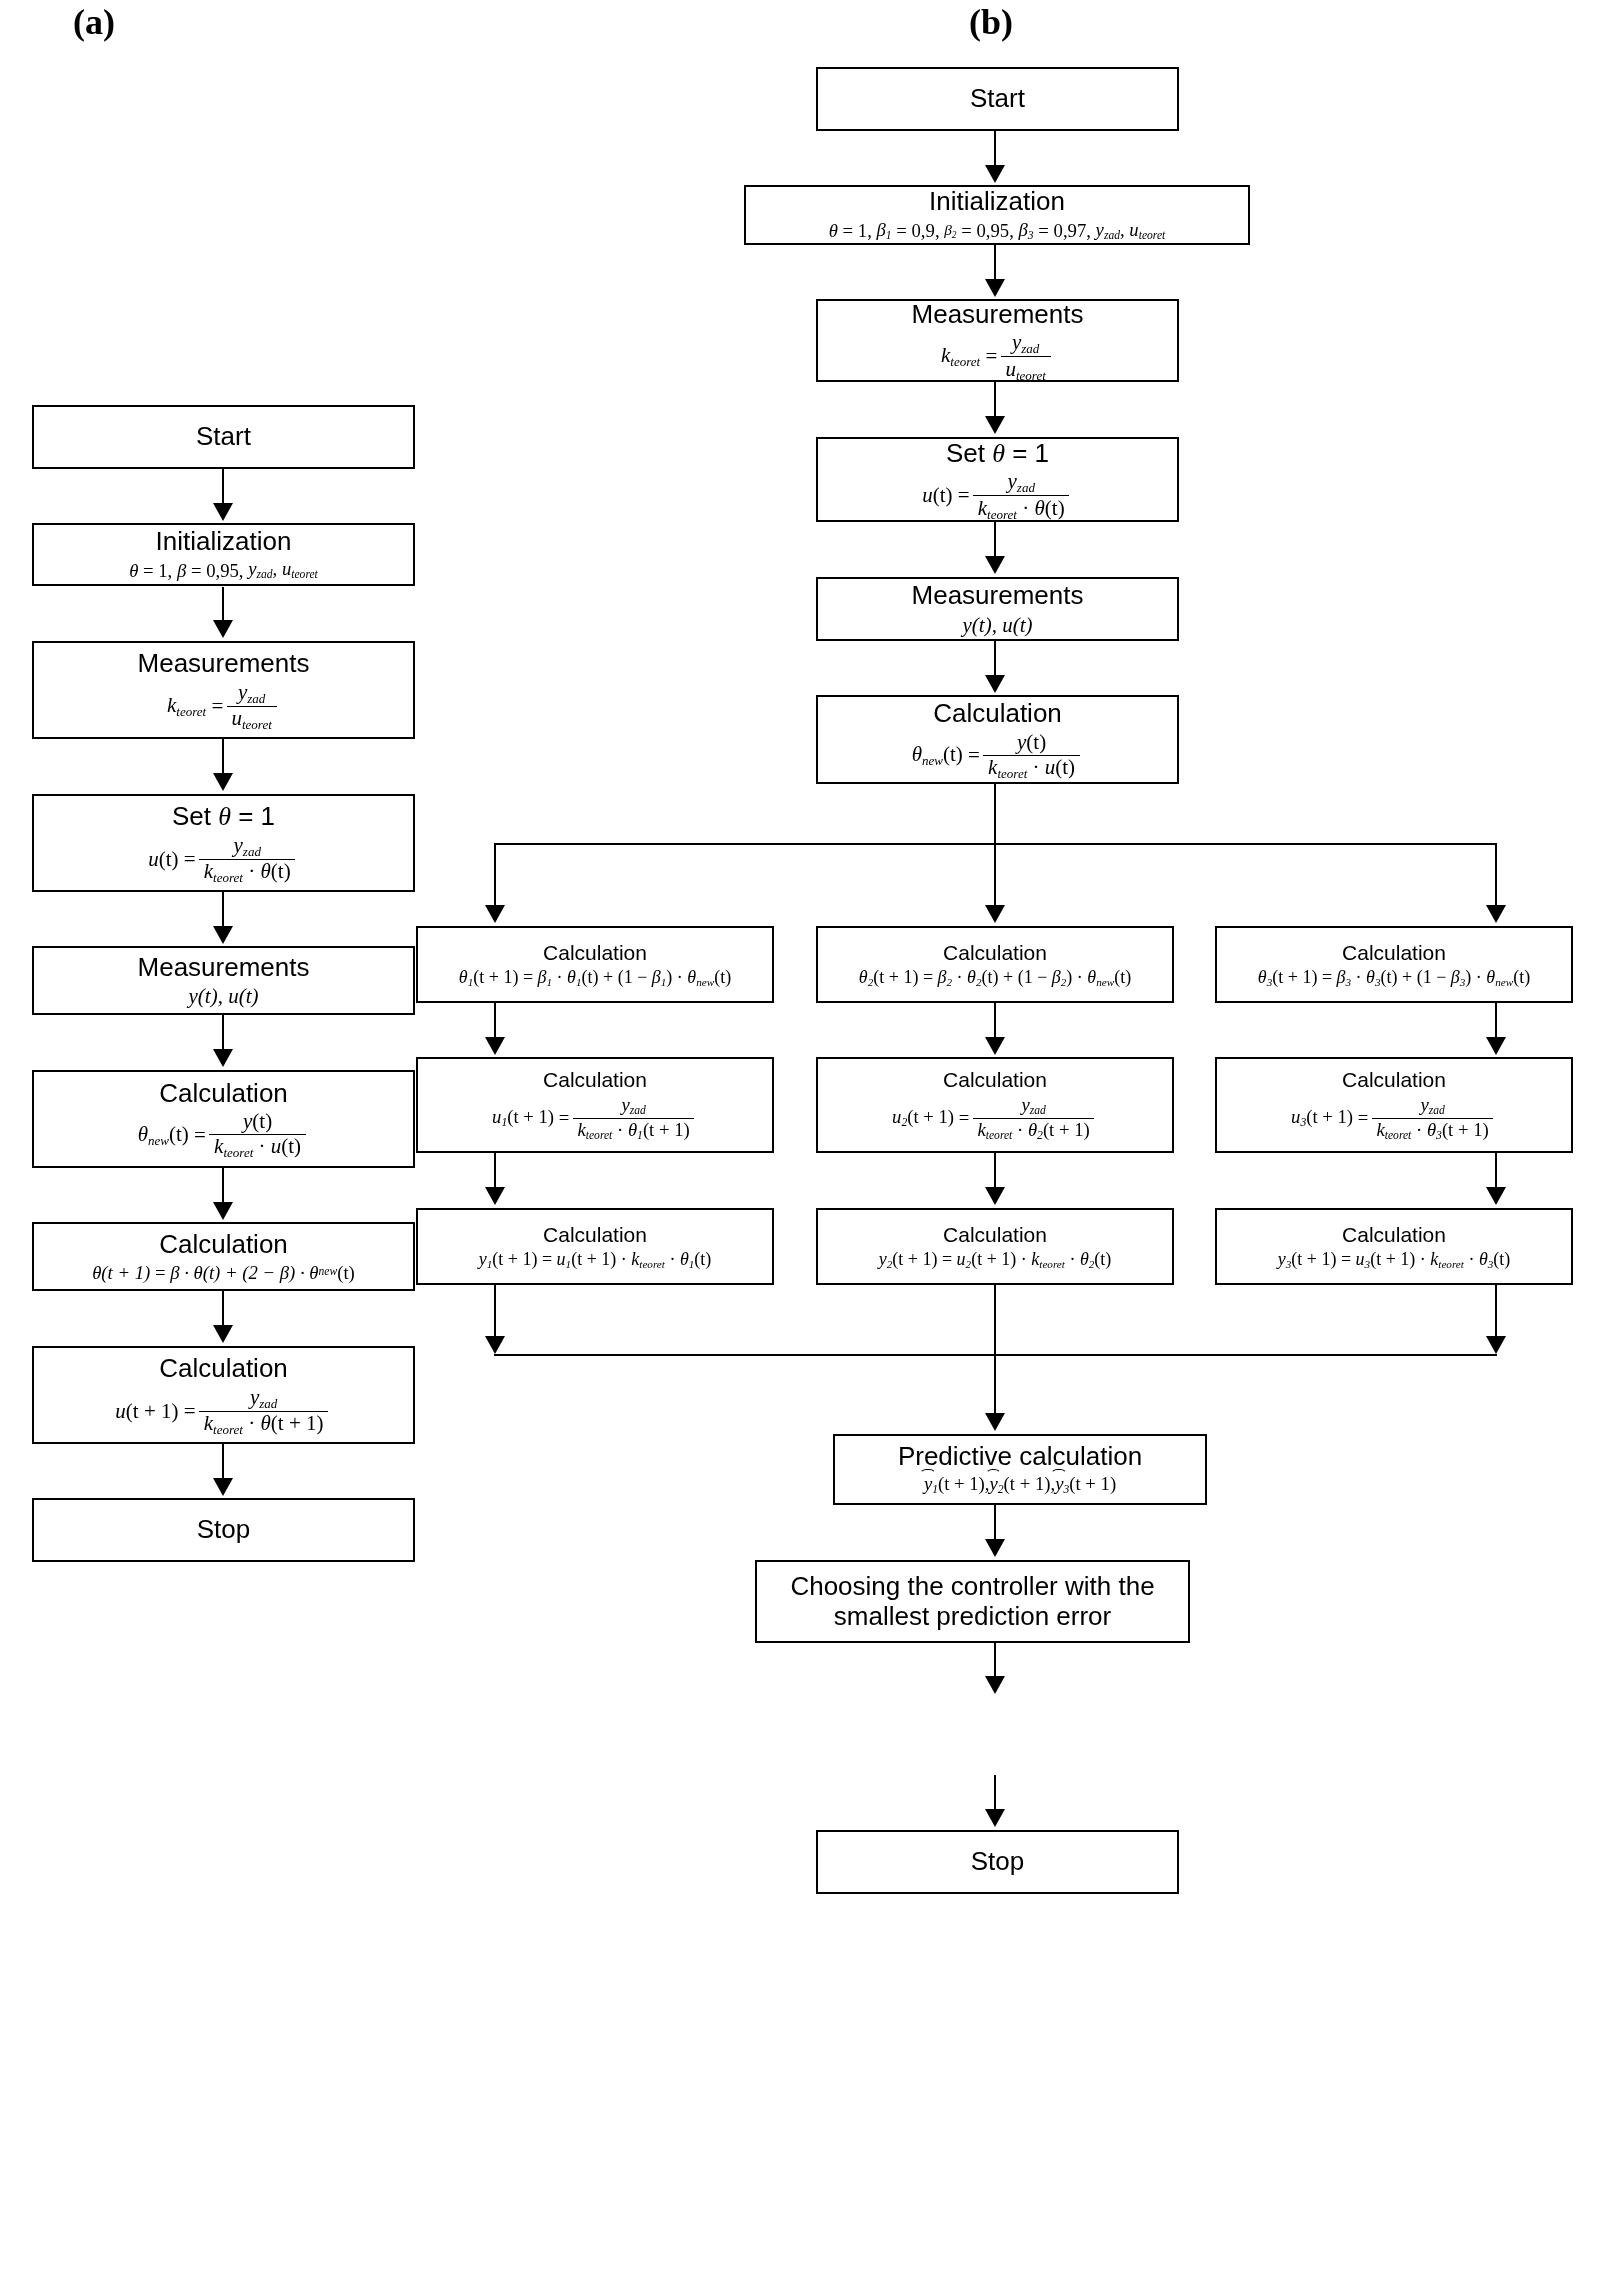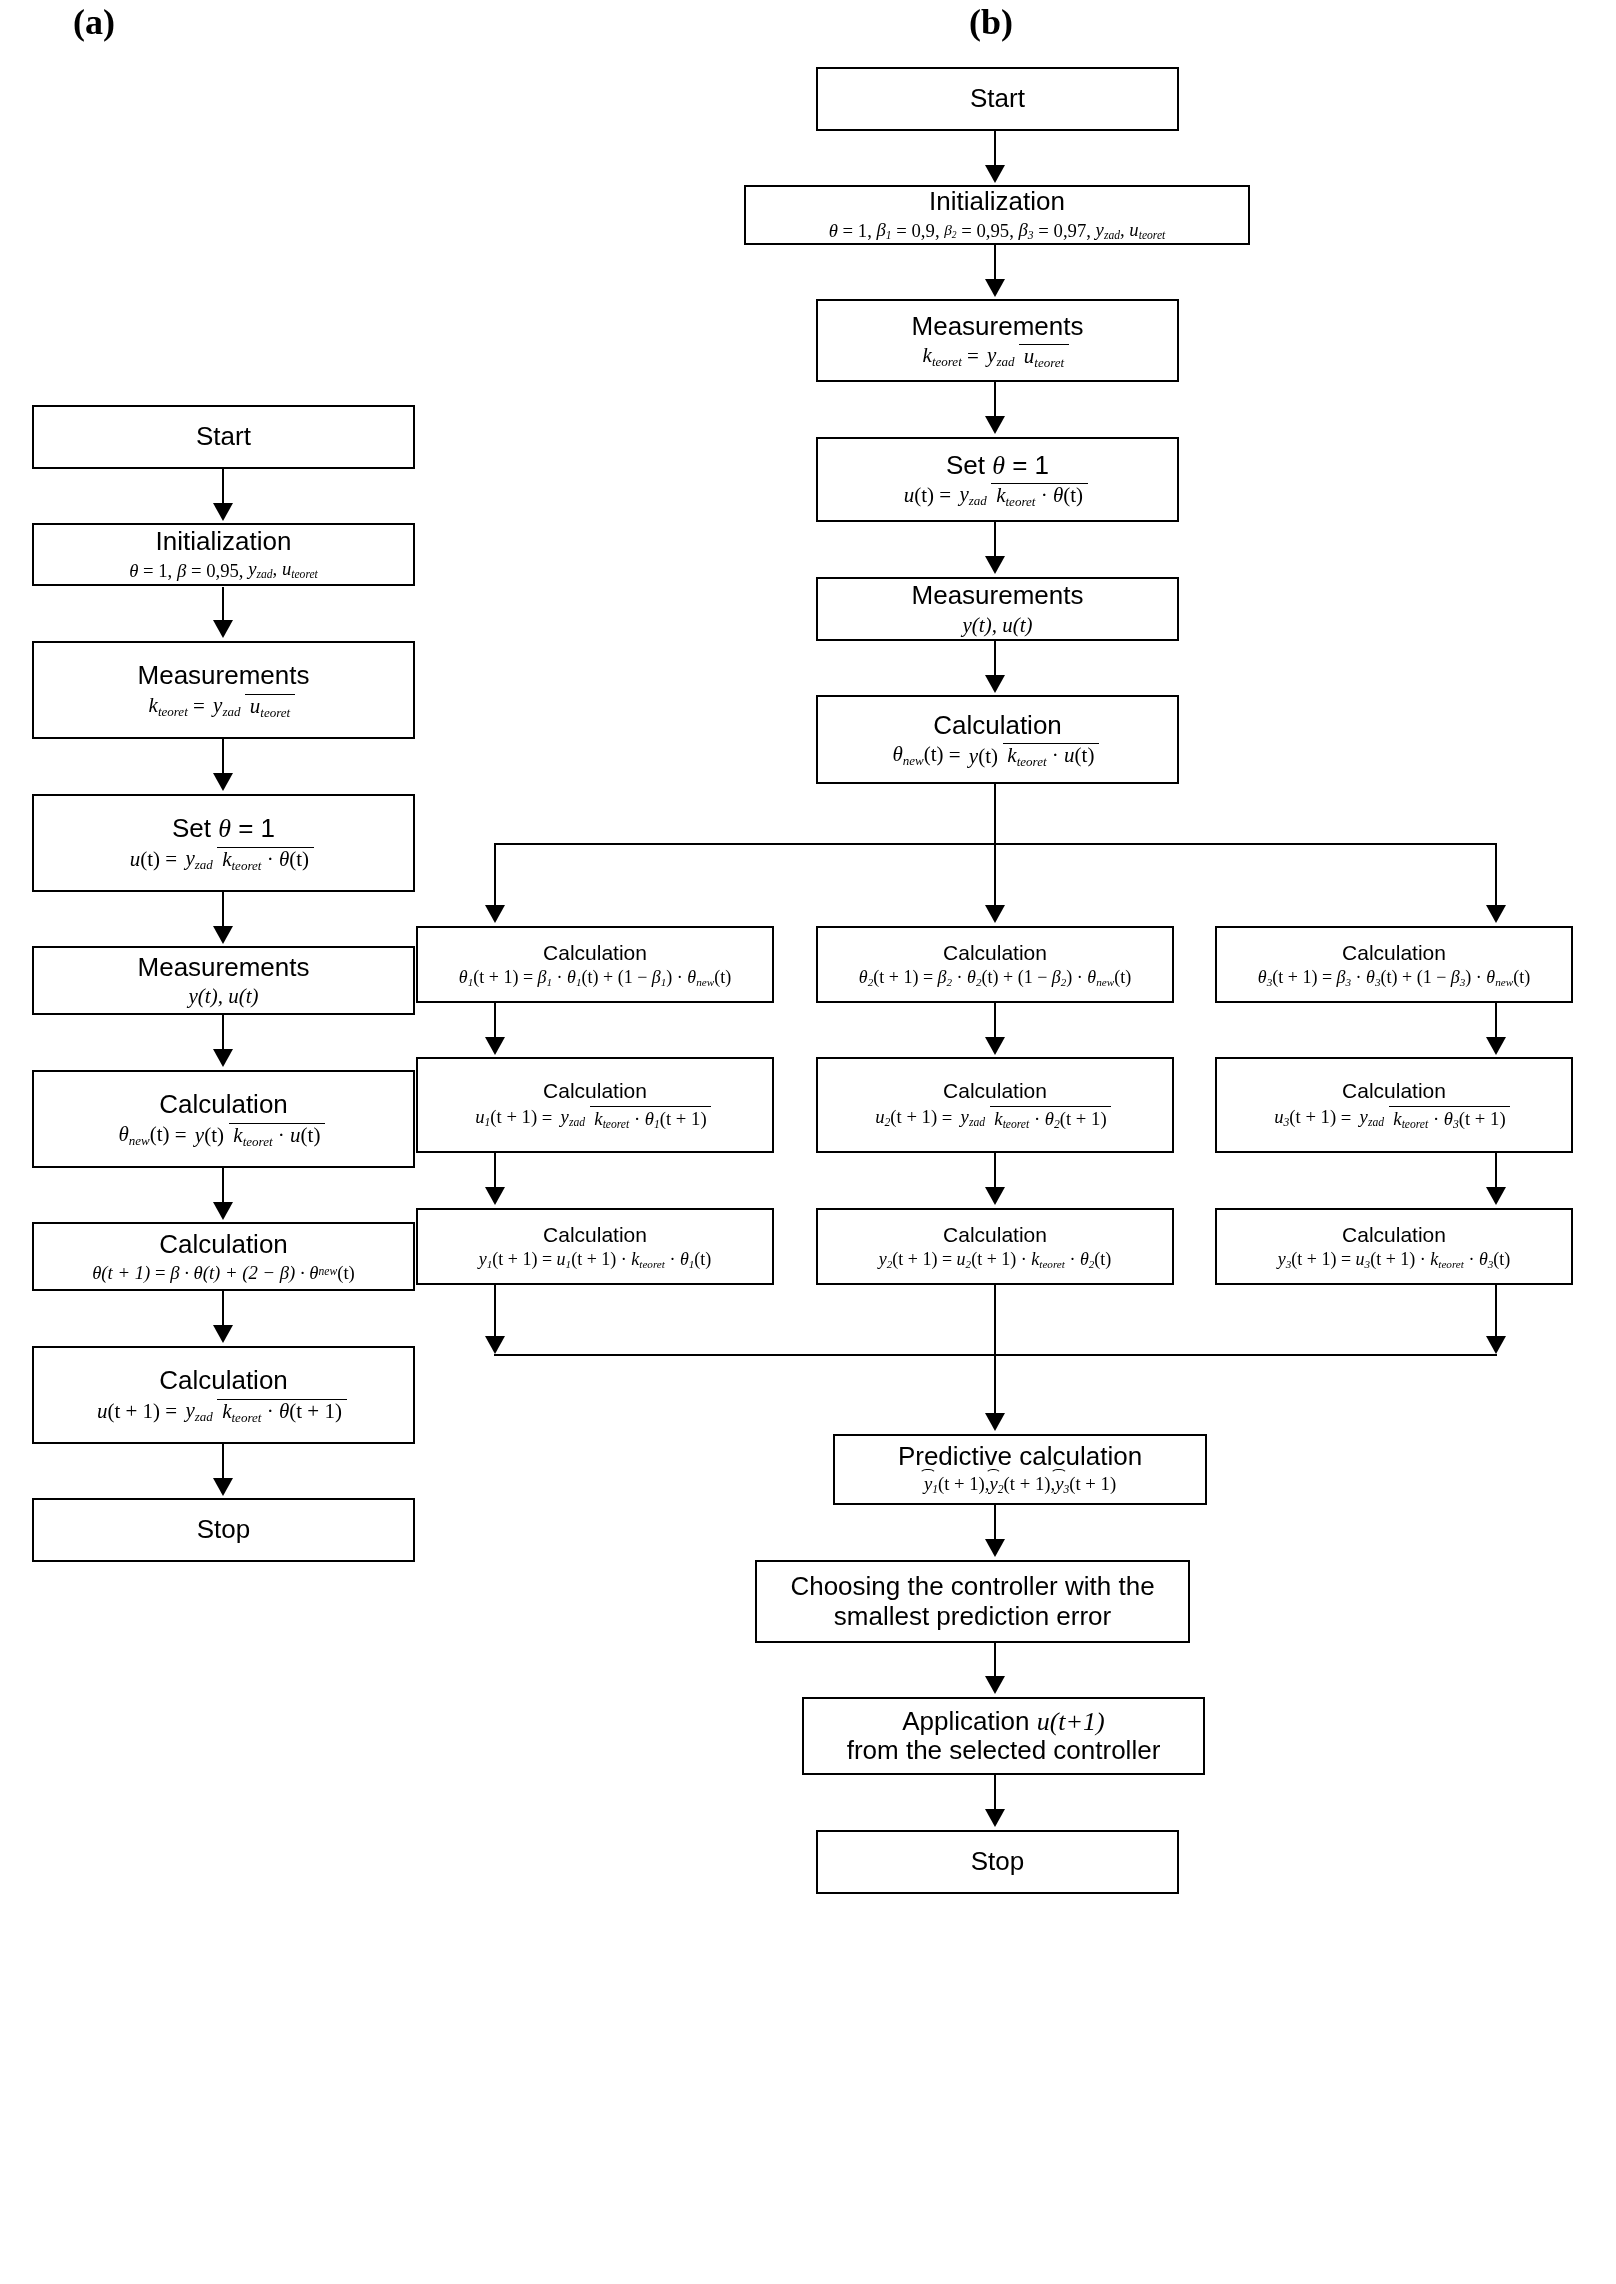--- a/index.html
+++ b/index.html
@@ -70,22 +70,22 @@
 
   
   .up { font-style: normal; }
 
   
   sub { font-size: 0.62em; font-style: italic; vertical-align: -0.28em; }
 
   
   .frac {
     display: inline-flex;
-    flex-direction: row;
-    align-items: flex-end;
+    flex-direction: column;
+    align-items: center;
     justify-content: center;
     vertical-align: middle;
     margin: 0 3.5px;
     line-height: 1.02;
   }
   .frac > .num { padding: 0 4.7px 1.2px 4.7px; }
   .frac > .den { padding: 1.2px 4.7px 0 4.7px; border-top: 1.8px solid #000; }
 
   
   .hat {
@@ -411,27 +411,20 @@
   <div class="vline" style="left:994px; top:1505px; height:36px;"></div>
   <div class="arrow-down" style="left:985px; top:1539px;"></div>
 
   <div class="box" style="left:755px; top:1560px; width:435px; height:83px;">
     <div class="title">Choosing the controller with the</div>
     <div class="title">smallest prediction error</div>
   </div>
   <div class="vline" style="left:994px; top:1643px; height:36px;"></div>
   <div class="arrow-down" style="left:985px; top:1676px;"></div>
 
-  <div class="box" style="left:802px; top:1697px; width:403px; height:78px;">
-    <div class="title">
-      <span>Application</span>
-      <span style="font-family:'Liberation Serif',serif; font-style:italic;">u(t+1)</span>
-    </div>
-    <div class="title">from the selected controller</div>
-  </div>
   <div class="vline" style="left:994px; top:1775px; height:36px;"></div>
   <div class="arrow-down" style="left:985px; top:1809px;"></div>
 
   <div class="box" style="left:816px; top:1830px; width:363px; height:64px;">
     <div class="title">Stop</div>
   </div>
 
 </div>
 
 

